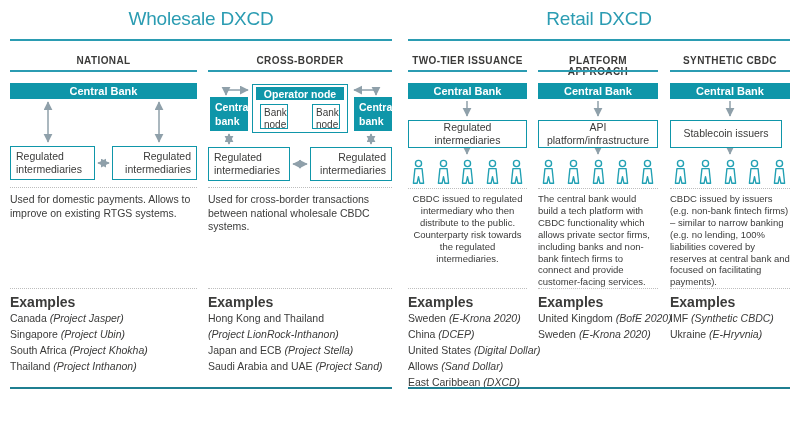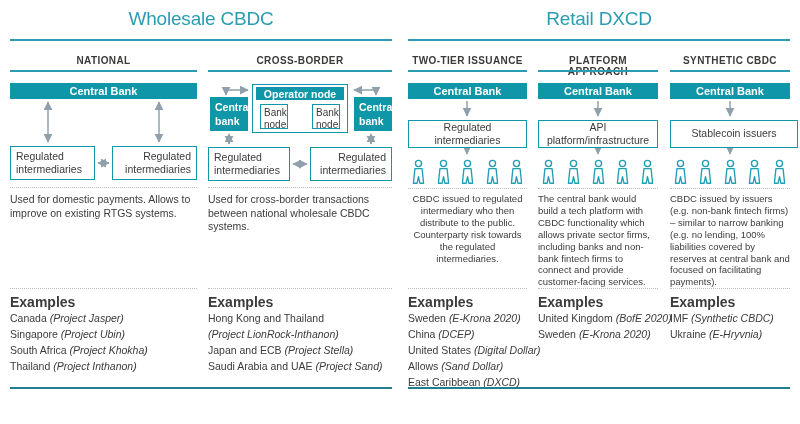--- a/index.html
+++ b/index.html
@@ -36,21 +36,21 @@
 
   <svg width="0" height="0" style="position:absolute" aria-hidden="true">
     <defs>
       <symbol id="person-sym" viewBox="0 0 20 30">
         <circle cx="10" cy="5" r="3.6" fill="none" stroke="currentColor" stroke-width="1.6"></circle>
         <path d="M5.8 11 L14.2 11 L16 28.2 L11.6 28.2 L10 20.5 L8.4 28.2 L4 28.2 Z" fill="none" stroke="currentColor" stroke-width="1.6" stroke-linejoin="round"></path>
       </symbol>
     </defs>
   </svg>
 
-  <div class="abs section-title" style="left:10px;top:8px;width:382px;">Wholesale CBDC</div>
+  <div class="abs section-title" style="left:10px;top:8px;width:382px;">Wholesale DXCD</div>
   <div class="abs title-rule" style="left:10px;top:39px;width:382px;"></div>
   <div class="abs section-title" style="left:408px;top:8px;width:382px;">Retail DXCD</div>
   <div class="abs title-rule" style="left:408px;top:39px;width:382px;"></div>
 
   <div class="abs col-header" style="left:10px;top:55px;width:187px;">NATIONAL</div>
   <div class="abs header-rule" style="left:10px;top:70px;width:187px;"></div>
   <div class="abs col-header" style="left:208px;top:55px;width:184px;">CROSS-BORDER</div>
   <div class="abs header-rule" style="left:208px;top:70px;width:184px;"></div>
   <div class="abs col-header" style="left:408px;top:55px;width:119px;">TWO-TIER ISSUANCE</div>
   <div class="abs header-rule" style="left:408px;top:70px;width:119px;"></div>
@@ -136,21 +136,21 @@
       </svg>
     <svg class="person">
         <use href="#person-sym"></use>
       </svg>
     <svg class="person">
         <use href="#person-sym"></use>
       </svg>
   </div>
 
   <div class="abs teal-bar" style="left:670px;top:83px;width:120px;height:16px;">Central Bank</div>
-  <div class="abs white-box center-box" style="left:670px;top:120px;width:128px;height:28px;">Stablecoin issuers</div>
+  <div class="abs white-box center-box" style="left:670px;top:120px;width:112px;height:28px;">Stablecoin issuers</div>
   <div class="abs persons" style="left:670px;top:157px;width:120px;height:29px;">
     <svg class="person">
         <use href="#person-sym"></use>
       </svg>
     <svg class="person">
         <use href="#person-sym"></use>
       </svg>
     <svg class="person">
         <use href="#person-sym"></use>
       </svg>

